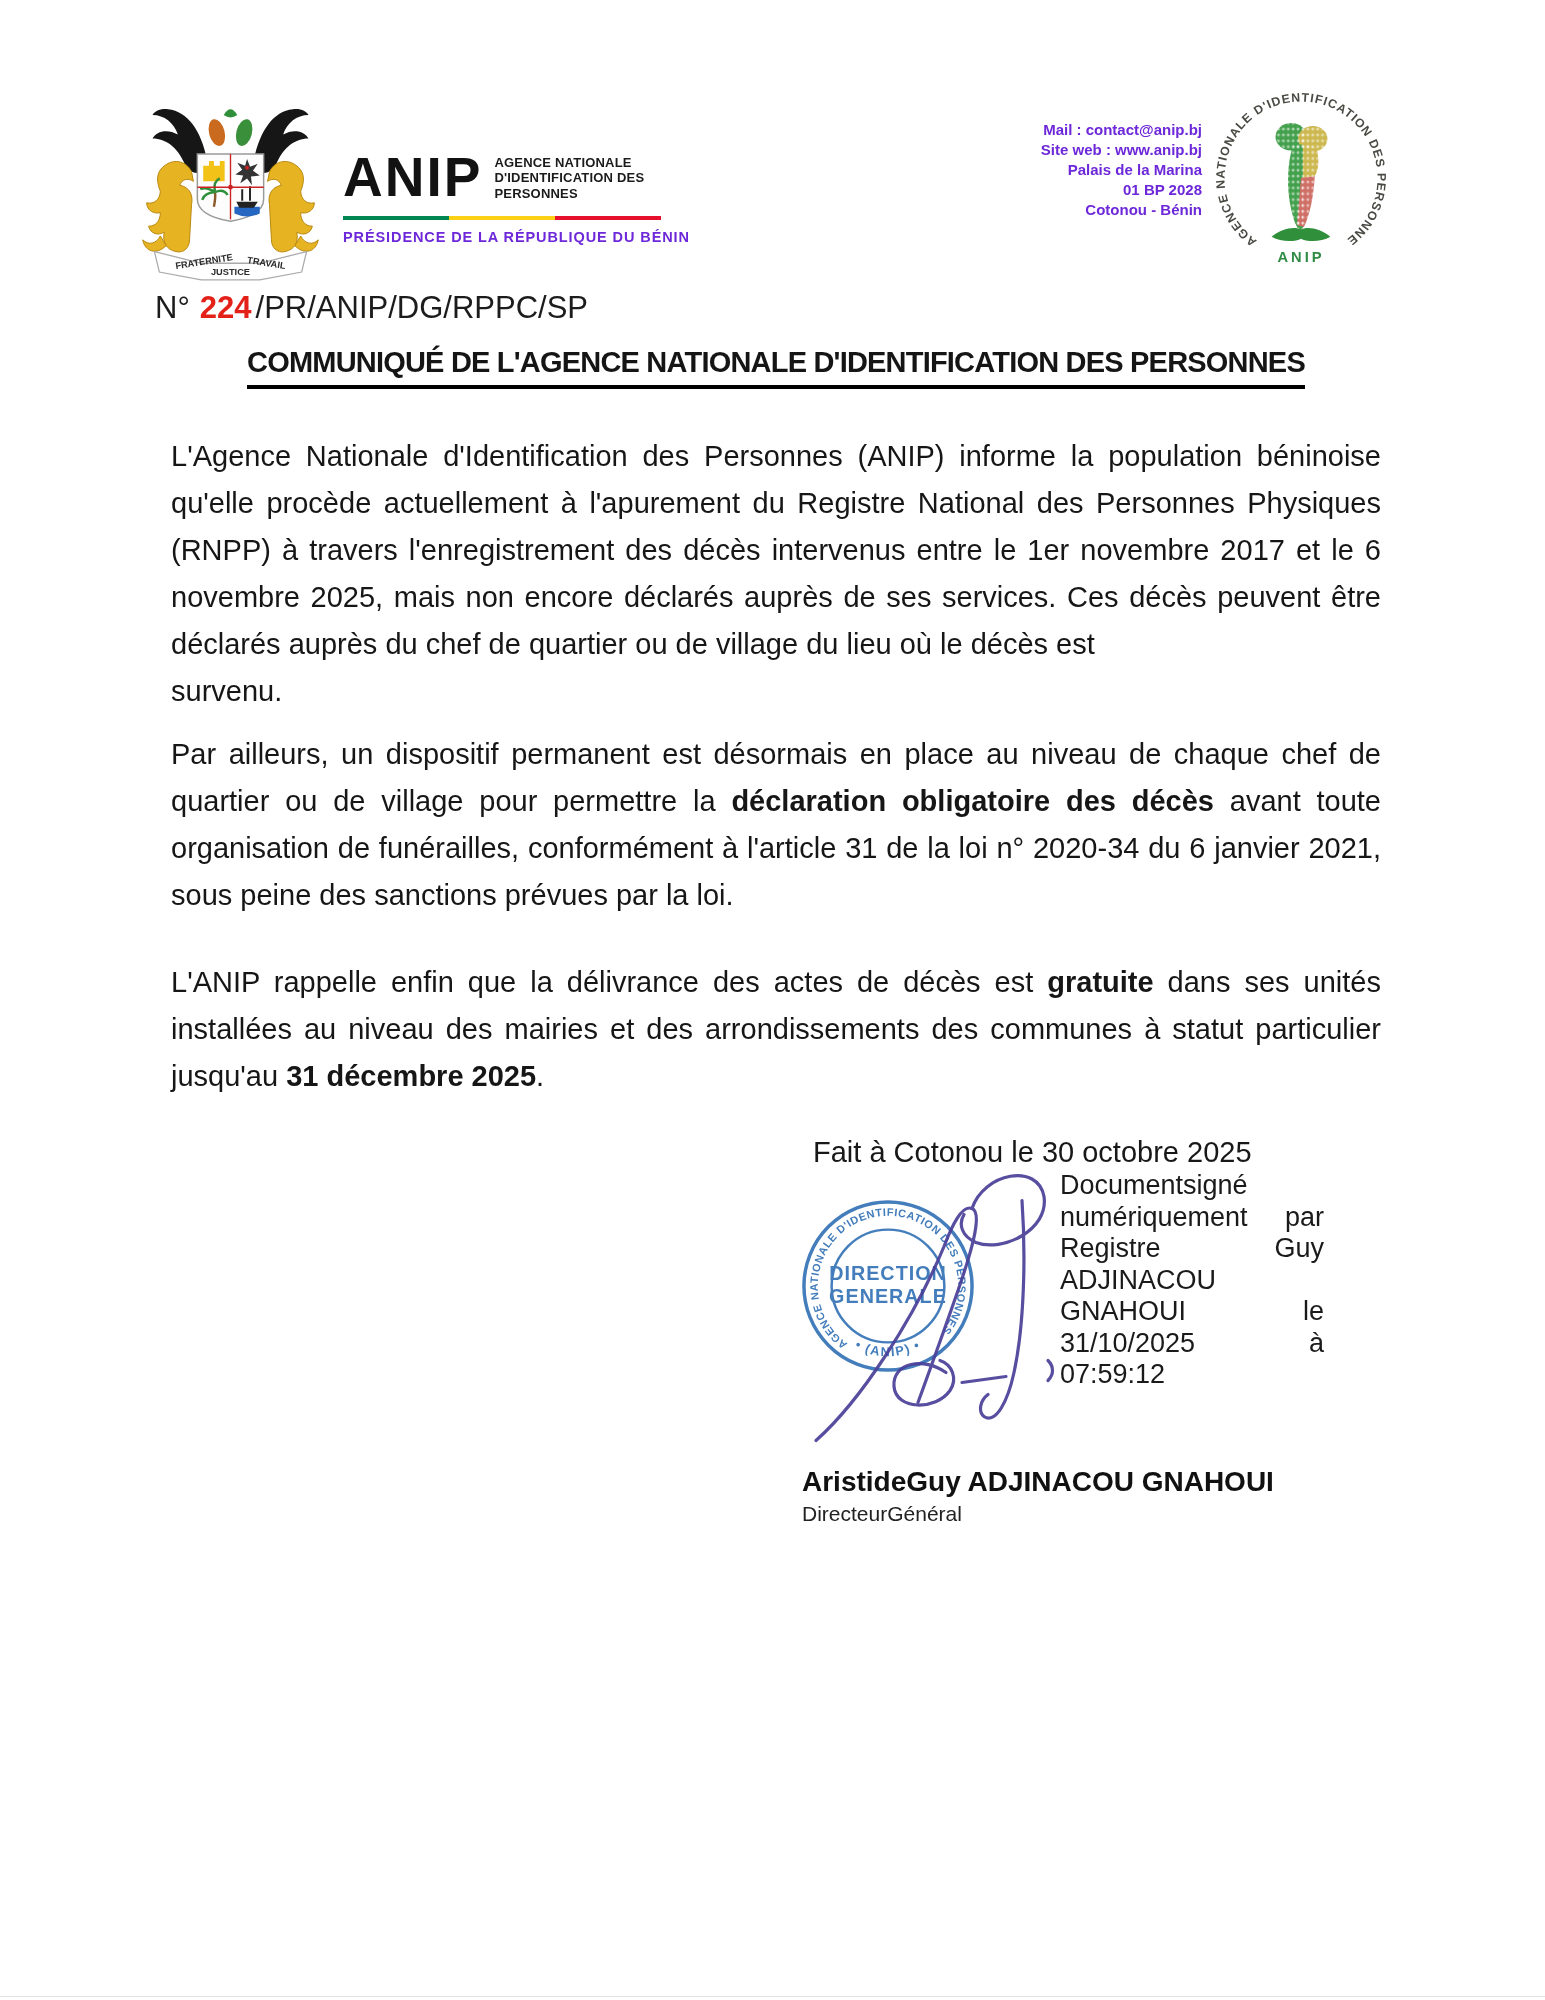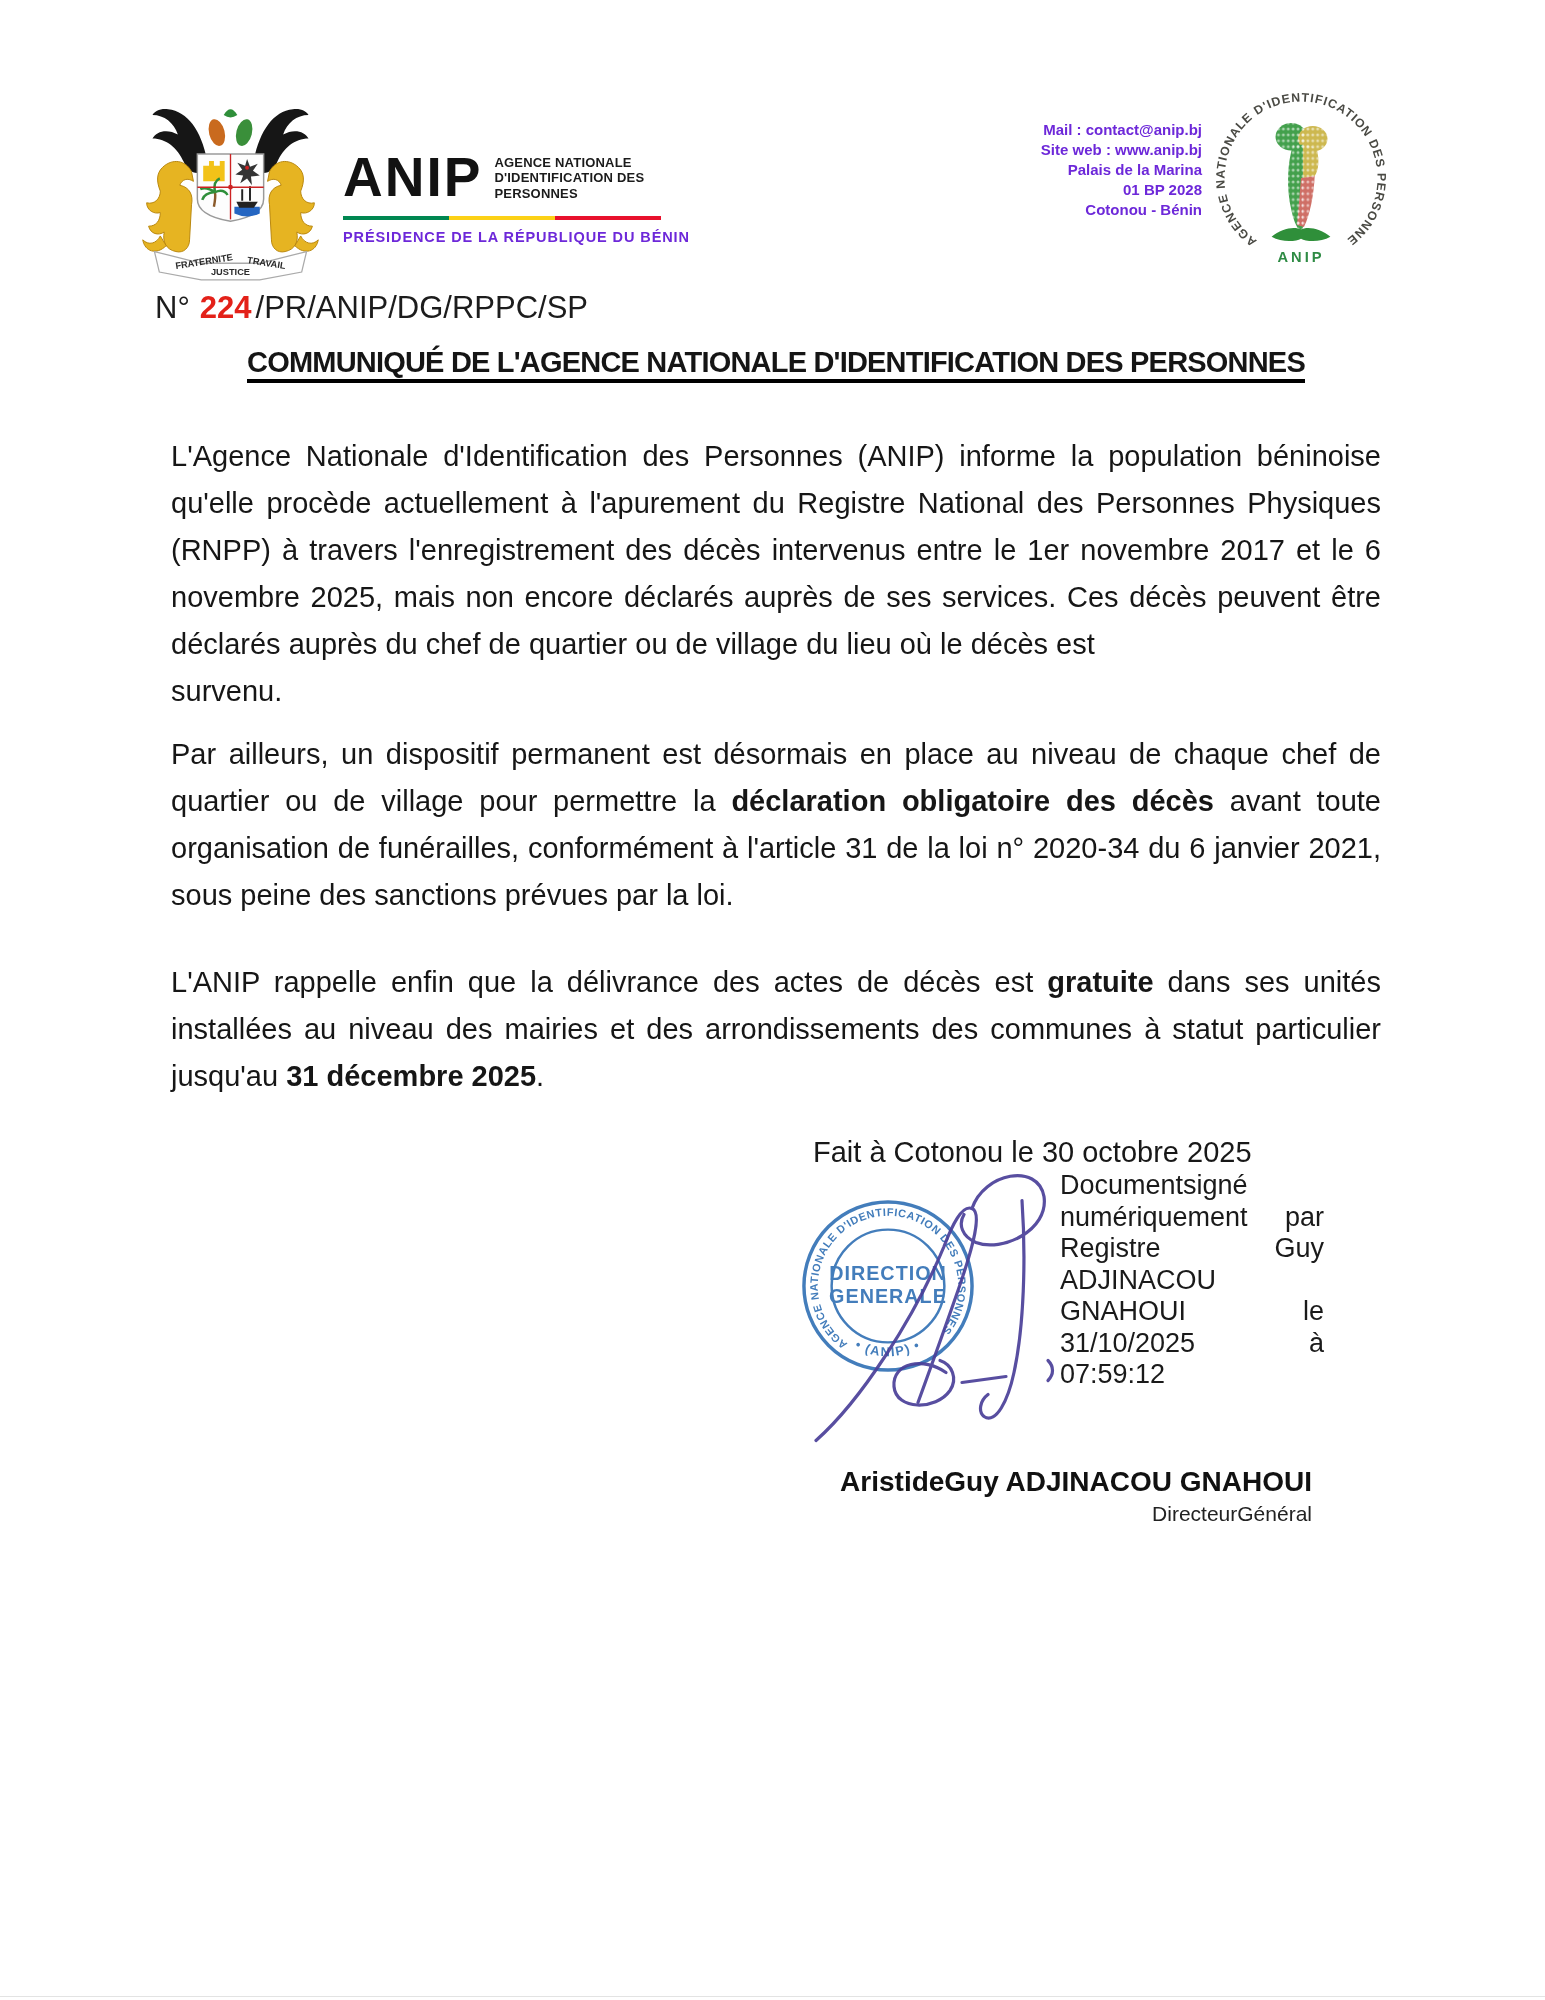--- a/index.html
+++ b/index.html
@@ -17,37 +17,37 @@
     background:linear-gradient(to right,#008751 0 33.3%,#FCD116 33.3% 66.6%,#E8112D 66.6% 100%);}
   .presidency{margin-top:9px;font-size:14.5px;font-weight:600;letter-spacing:.9px;color:#6d28d9;white-space:nowrap;}
   .contact{position:absolute;left:900px;top:120px;width:302px;text-align:right;
     font-size:15px;font-weight:700;line-height:20px;color:#6d28d9;}
   .seal{position:absolute;left:1203px;top:80px;width:196px;height:196px;}
   
   .reference{position:absolute;left:155px;top:290px;font-size:31px;color:#1c1c1c;}
   .ref-num{color:#e32119;font-weight:700;margin:0 4px 0 10px;}
   .doc-title{position:absolute;left:155px;top:346px;width:1242px;text-align:center;}
   .doc-title span{display:inline-block;font-size:29px;font-weight:700;letter-spacing:-.8px;
-    border-bottom:4px solid #000;white-space:nowrap;}
+    border-bottom:4px solid #000;padding-bottom:6px;white-space:nowrap;}
   
   .body-text{position:absolute;left:155px;top:417px;width:1242px;
     font-size:29px;line-height:47px;text-align:justify;color:#161616;}
   .body-text p{margin:16px;}
   .body-text p.p2{margin-top:6px;}
   .body-text p.p3{margin-top:40px;}
   .body-text b{font-weight:700;}
   
   .place-date{position:absolute;left:813px;top:1136px;font-size:29px;color:#181818;}
   .stamp{position:absolute;left:799px;top:1197px;width:178px;height:178px;}
   .handwritten{position:absolute;left:786px;top:1146px;width:345px;height:305px;z-index:3;}
   .digital-text{position:absolute;left:1060px;top:1170px;width:264px;
     font-size:27px;line-height:31.5px;color:#1a1a1a;}
   .ds-line{display:flex;}
   .ds-line.between{justify-content:space-between;}
-  .signer{position:absolute;left:802px;top:1466px;width:510px;text-align:right;}
+  .signer{position:absolute;left:802px;top:1466px;width:510px;text-align:left;}
   .signer-name{font-size:28px;font-weight:700;color:#111;white-space:nowrap;}
   .signer-role{font-size:21px;margin-top:4px;color:#222;}
   .bottom-rule{position:absolute;left:0;right:0;bottom:3px;height:1px;background:#e3e3e3;}
 </style>
 </head>
 <body>
 
 <div class="page">
 
   <div class="coat">

